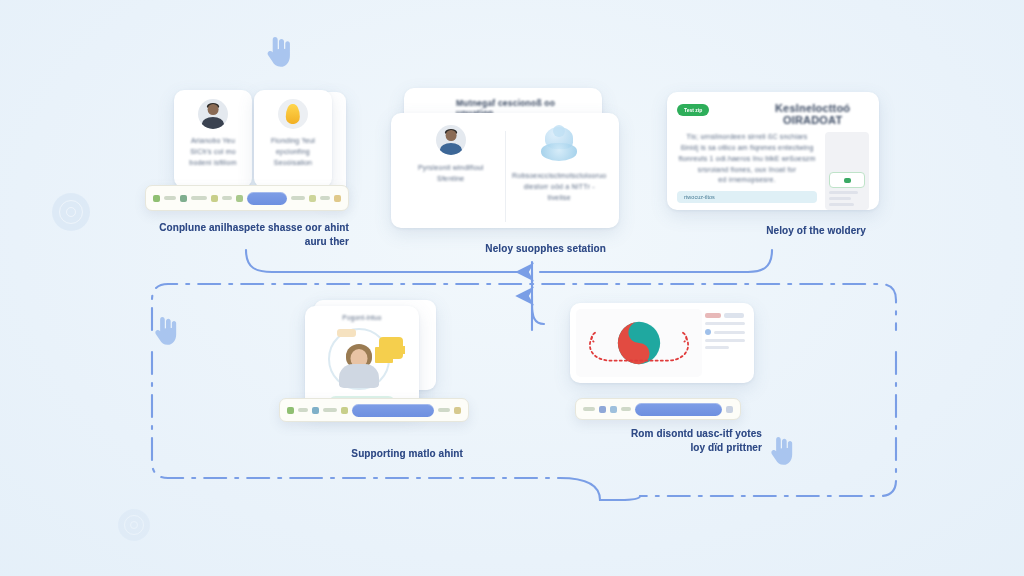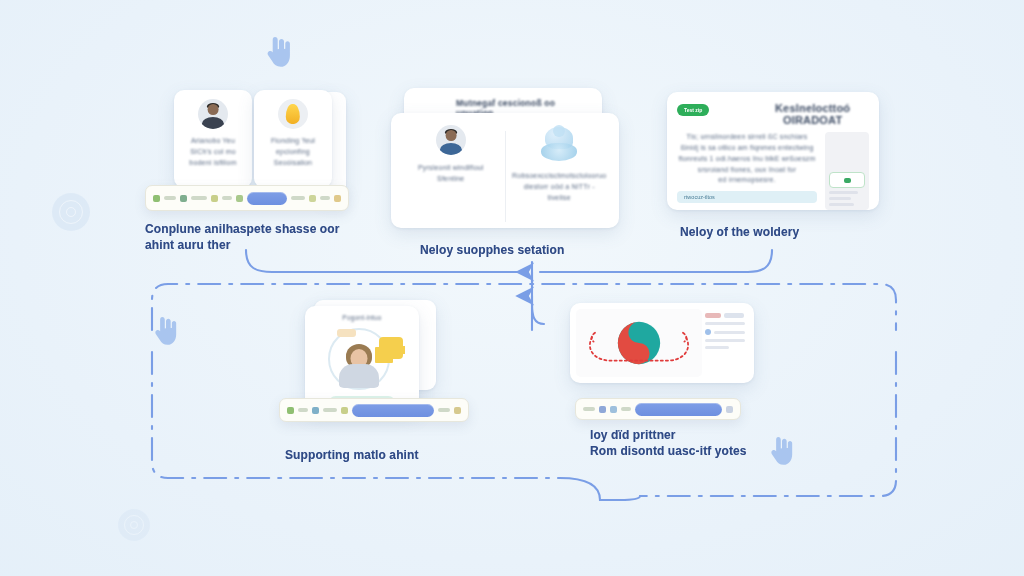--- a/index.html
+++ b/index.html
@@ -58,25 +58,25 @@
   
   .card {
     position: absolute;
     background: #ffffff;
     border-radius: 10px;
     box-shadow: 0 6px 18px rgba(80,110,150,.13), 0 1px 3px rgba(80,110,150,.10);
   }
 
   .caption {
     position: absolute;
-    text-align: left;
+    text-align: right;
     color: #2c4druid;
     color: #2f4a86;
     font-weight: 700;
-    font-size: 12px;
+    font-size: 10px;
     line-height: 1.35;
     letter-spacing: .1px;
     filter: blur(.35px);
     text-shadow: 0 0 .6px rgba(47,74,134,.4);
   }
 
   
   .blur-text {
     filter: blur(1.1px);
     color: #5b6b84;
@@ -564,17 +564,17 @@
   <div class="toolbar" id="g5-toolbar">
     <span class="tb-txt" style="width:12px;"></span>
     <span class="tb-ico" style="background:#8fa8d8;"></span>
     <span class="tb-ico" style="background:#9ec0dd;"></span>
     <span class="tb-txt" style="width:10px;"></span>
     <span class="tb-pill" title=""></span>
     <span class="tb-ico" style="background:#c9d2e2;"></span>
   </div>
 
   <div class="caption" id="g5-caption">
+    <div>Rom disontd uasc-itf yotes</div>
     <div style="font-weight:600;">loy dïd prittner</div>
-    <div>Rom disontd uasc-itf yotes</div>
   </div>
 
 </div>
 
 </body></html>

